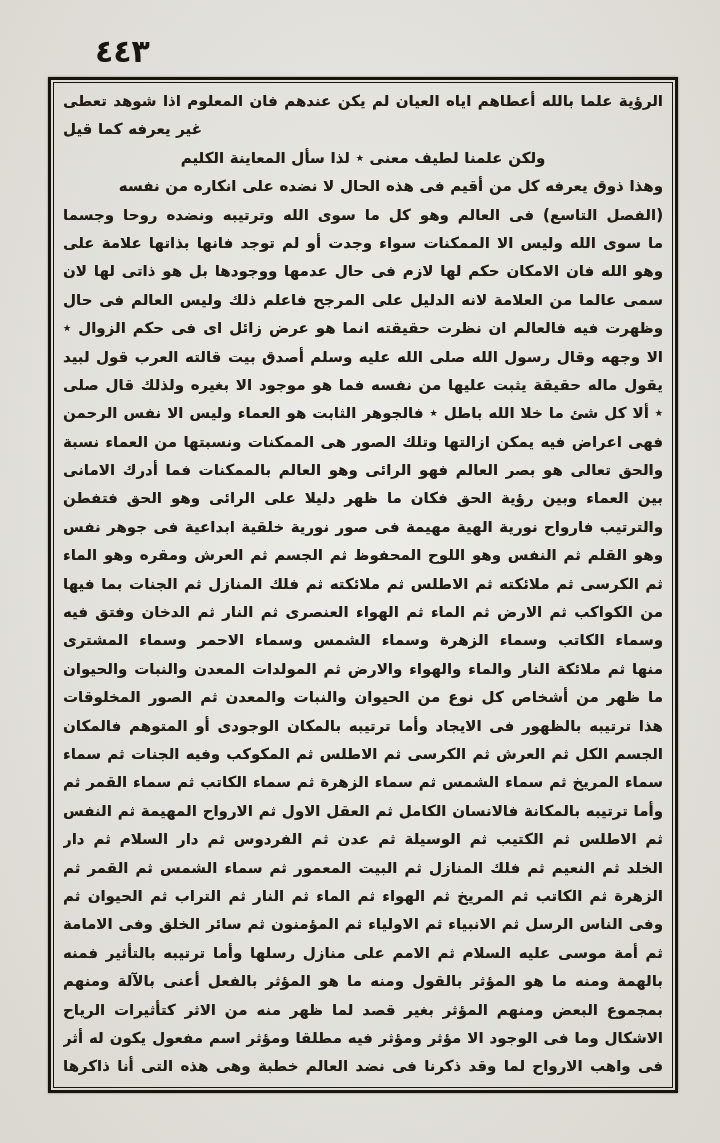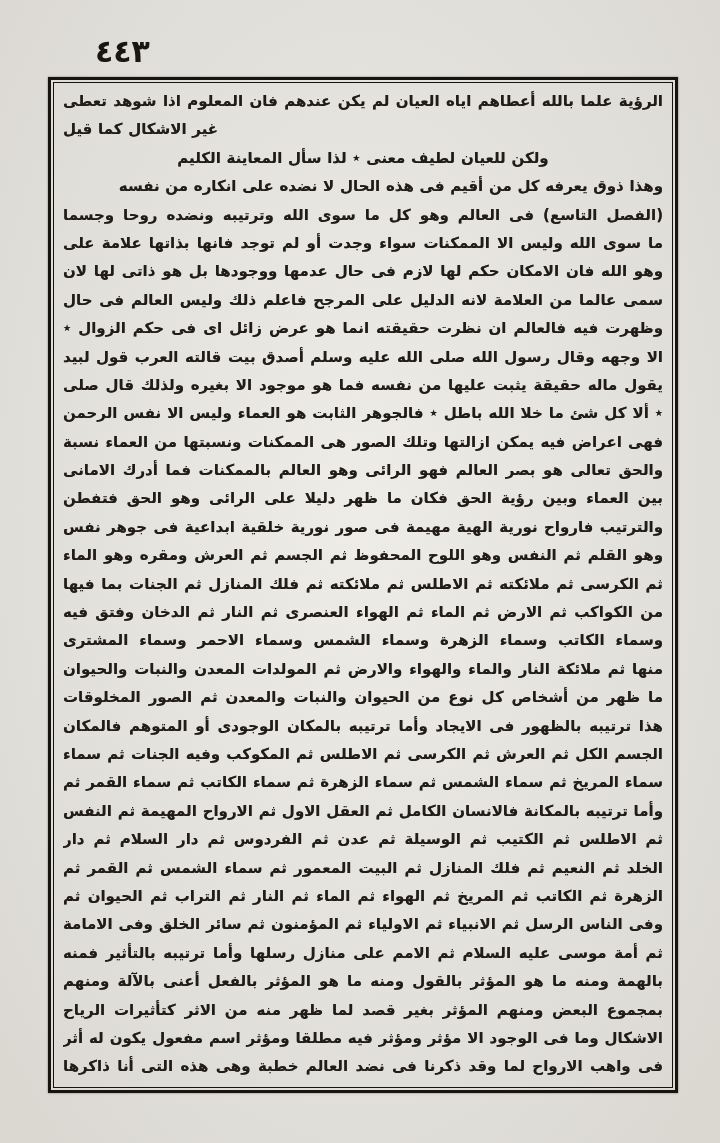--- a/index.html
+++ b/index.html
@@ -79,22 +79,22 @@
 <body>
 
 <div class="scan">
 
   <div class="page-number">٤٤٣</div>
 
   <div class="frame">
     <div class="frame-inner">
       <div class="text-block">
           <div class="line align-justify">الرؤية علما بالله أعطاهم اياه العيان لم يكن عندهم فان المعلوم اذا شوهد تعطى مشاهدته أمر الايمكن أن يحصل من</div>
-          <div class="line align-left">غير الاشكال كما قيل</div>
-          <div class="line align-center">ولكن للعيان لطيف معنى ٭ لذا سأل المعاينة الكليم</div>
+          <div class="line align-left">غير يعرفه كما قيل</div>
+          <div class="line align-center">ولكن علمنا لطيف معنى ٭ لذا سأل المعاينة الكليم</div>
           <div class="line align-right">وهذا ذوق يعرفه كل من أقيم فى هذه الحال لا نضده على انكاره من نفسه</div>
           <div class="line align-justify">(الفصل التاسع) فى العالم وهو كل ما سوى الله وترتيبه ونضده روحا وجسما وعلوا وسفلا ٭ اعلم ان العالم عبارة عن كل</div>
           <div class="line align-justify">ما سوى الله وليس الا الممكنات سواء وجدت أو لم توجد فانها بذاتها علامة على علمنا أو على العلم بواجب الوجود لذاته</div>
           <div class="line align-justify">وهو الله فان الامكان حكم لها لازم فى حال عدمها ووجودها بل هو ذاتى لها لان الترجيح لها لازم فالمرجح معلوم ولهذا</div>
           <div class="line align-justify">سمى عالما من العلامة لانه الدليل على المرجح فاعلم ذلك وليس العالم فى حال وجوده بشئ سوى الصور التى قبلها العماء</div>
           <div class="line align-justify">وظهرت فيه فالعالم ان نظرت حقيقته انما هو عرض زائل اى فى حكم الزوال ٭ وهو قوله تعالى كل شئ هالك</div>
           <div class="line align-justify">الا وجهه وقال رسول الله صلى الله عليه وسلم أصدق بيت قالته العرب قول لبيد ٭ ألا كل شئ ما خلا الله باطل ٭</div>
           <div class="line align-justify">يقول ماله حقيقة يثبت عليها من نفسه فما هو موجود الا بغيره ولذلك قال صلى الله عليه وسلم أصدق بيت قالته العرب</div>
           <div class="line align-justify">٭ ألا كل شئ ما خلا الله باطل ٭ فالجوهر الثابت هو العماء وليس الا نفس الرحمن والعالم جميع ما ظهر فيه من الصور</div>
           <div class="line align-justify">فهى اعراض فيه يمكن ازالتها وتلك الصور هى الممكنات ونسبتها من العماء نسبة الصور من المرآة تظهر فيها العين الرائى</div>

